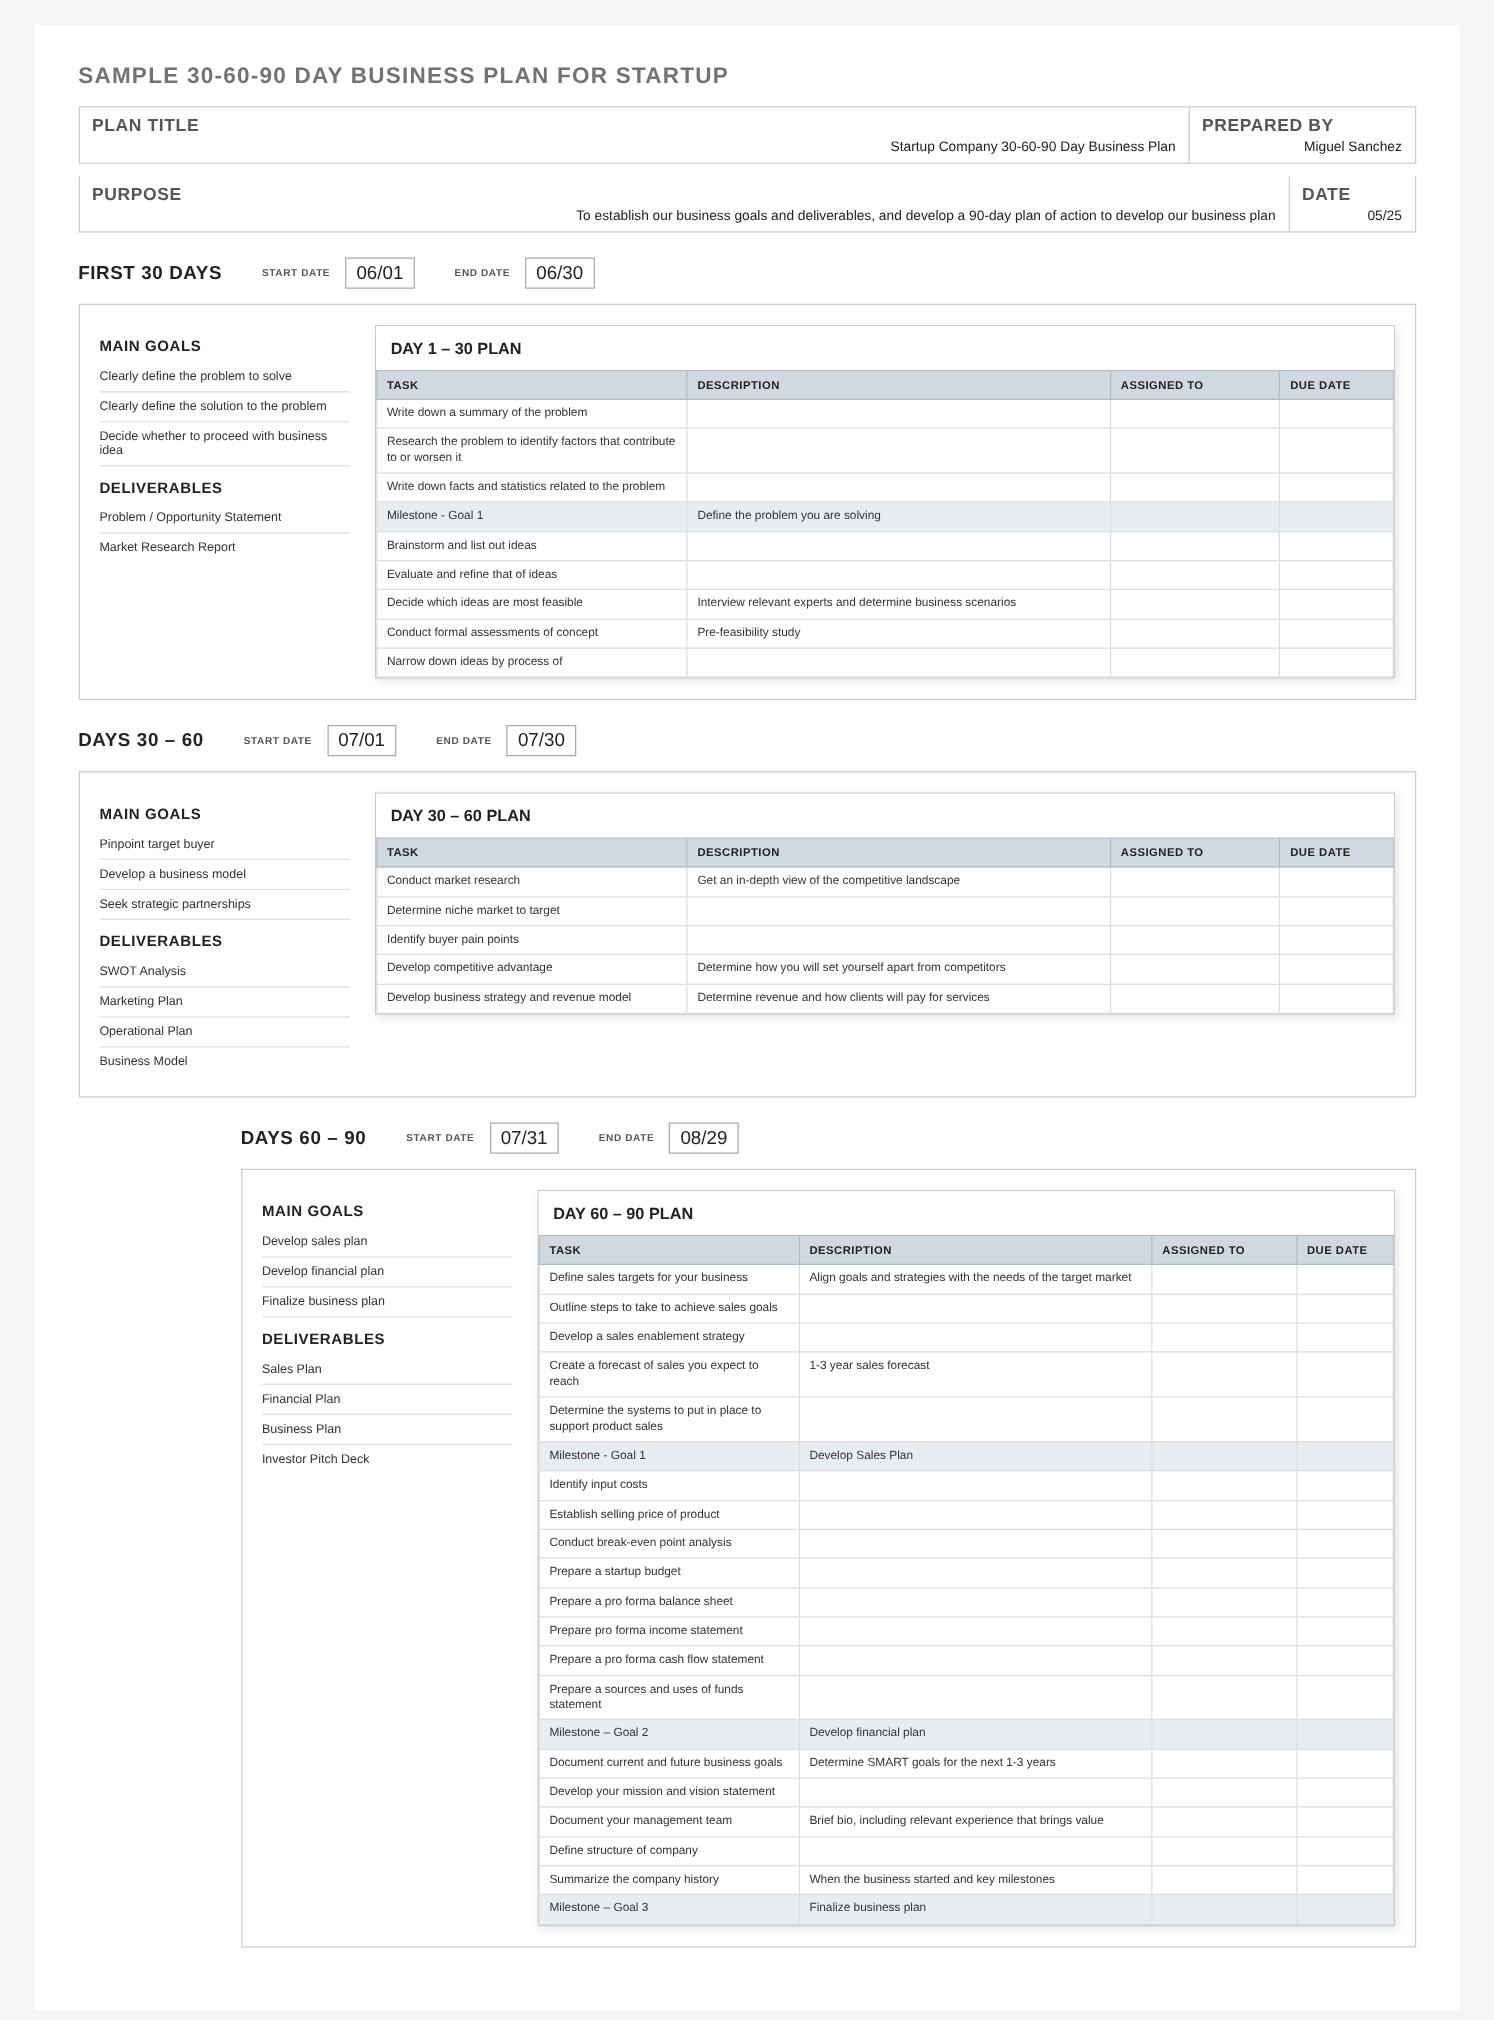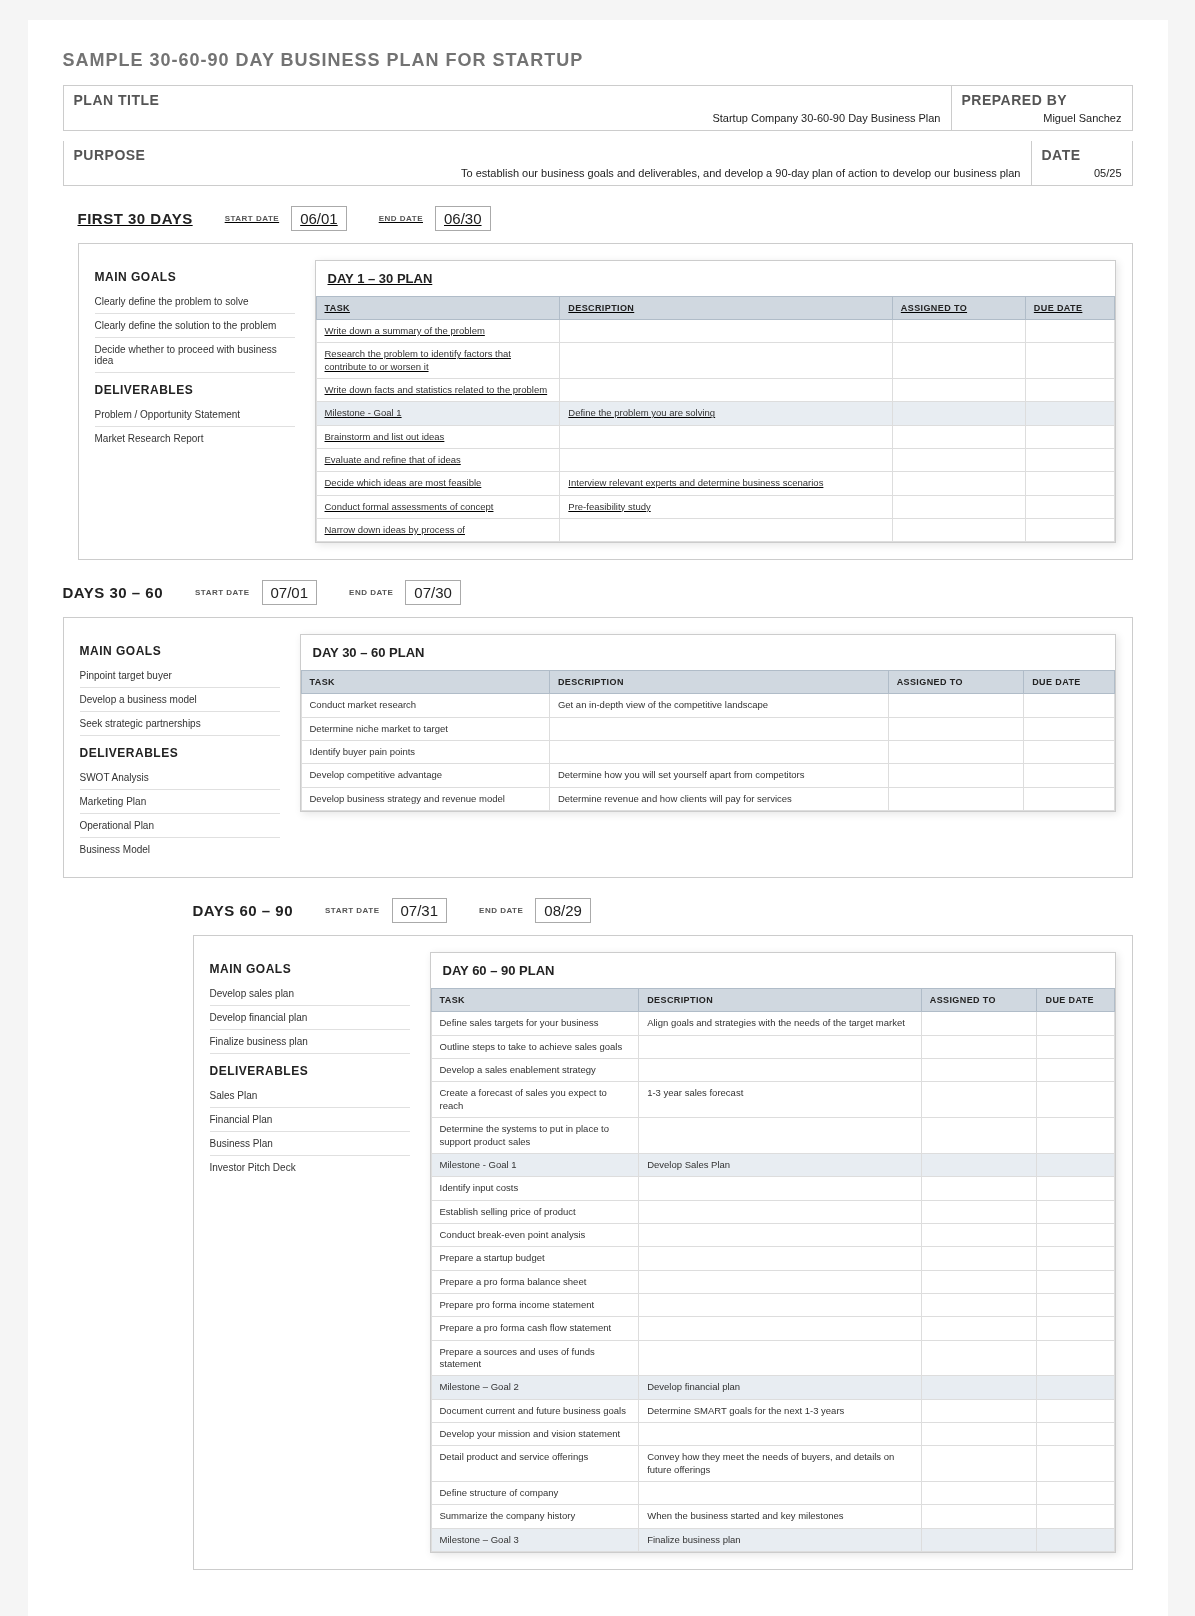--- a/index.html
+++ b/index.html
@@ -171,21 +171,21 @@
     .clearfix::after {
       content: '';
       display: table;
       clear: both;
     }
     .days-label {
       font-size: 15px;
       font-weight: bold;
     }
     
-    .layer-0 { margin-left: 15px; margin-top: 0; text-decoration: underline; }
+    .layer-0 { margin-left: 0; margin-top: 0; }
     .layer-1 { margin-left: 130px; margin-top: -10px; }
   </style>
 </head>
 <body>
 
 <div class="page">
 
   <div class="main-title">SAMPLE 30-60-90 DAY BUSINESS PLAN FOR STARTUP</div>
 
   <div class="header-grid">
@@ -505,22 +505,22 @@
                 <td></td>
                 <td></td>
               </tr>
               <tr>
                 <td>Develop your mission and vision statement</td>
                 <td></td>
                 <td></td>
                 <td></td>
               </tr>
               <tr>
-                <td>Detail product and service offerings</td>
-                <td>Convey how they meet the needs of buyers, and details on future offerings</td>
+                <td>Document your management team</td>
+                <td>Brief bio, including relevant experience that brings value</td>
                 <td></td>
                 <td></td>
               </tr>
               <tr>
                 <td>Define structure of company</td>
                 <td></td>
                 <td></td>
                 <td></td>
               </tr>
               <tr>

